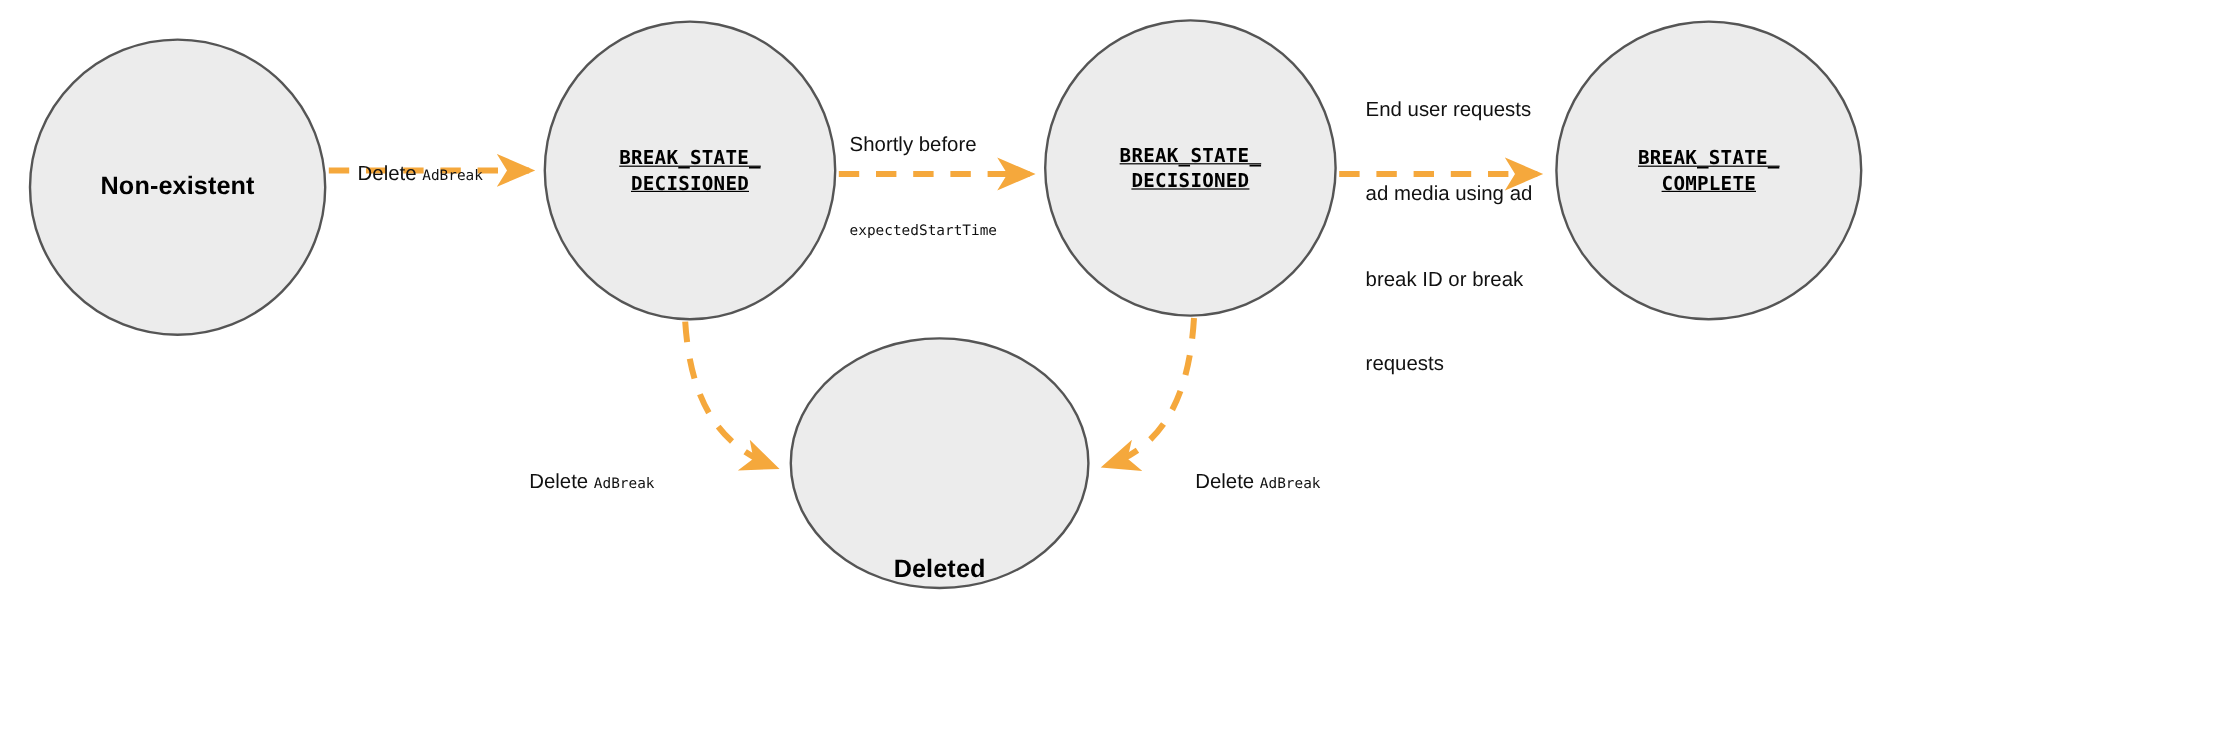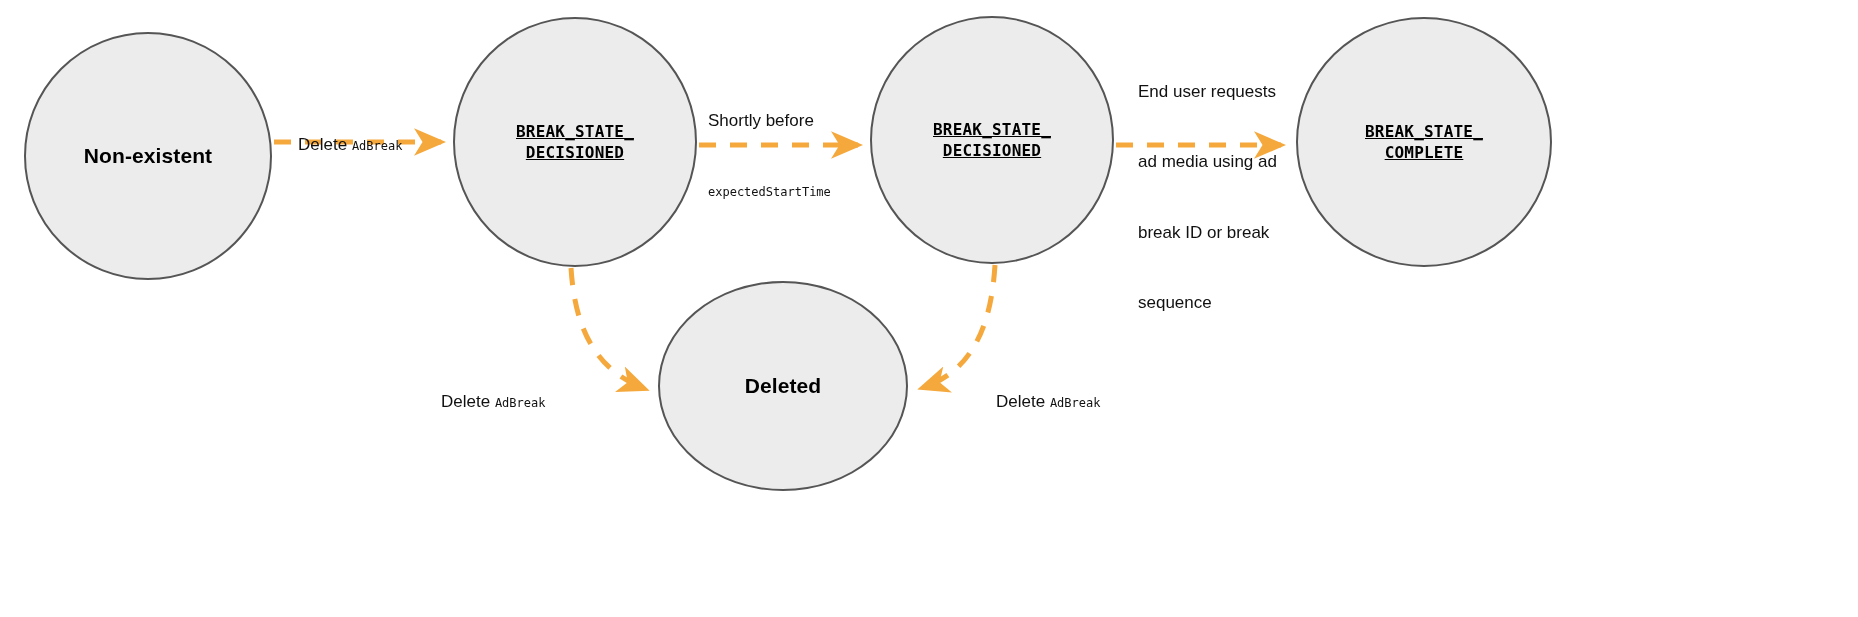--- a/index.html
+++ b/index.html
@@ -109,38 +109,38 @@
     </div>
   </div>
 
   <div class="node" style="left:1296px; top:17px; width:256px; height:250px;">
     <div>
       <div class="node-label mono">BREAK_STATE_</div>
       <div class="node-label mono">COMPLETE</div>
     </div>
   </div>
 
-  <div class="node" style="left:658px; top:281px; width:250px; height:210px;">
+  <div class="node" style="left:658px; top:281px; width:250px; height:210px;align-items:flex-end;">
     <div class="node-label sans">Deleted</div>
   </div>
 
   <div class="edge-label" style="left:298px; top:86px;">
     <span class="lbl-line"><span class="sans">Delete </span><span class="mono">AdBreak</span></span>
   </div>
 
   <div class="edge-label" style="left:708px; top:62px;">
     <span class="lbl-line"><span class="sans">Shortly before</span></span>
     <span class="lbl-line"><span class="mono">expectedStartTime</span></span>
   </div>
 
   <div class="edge-label" style="left:1138px; top:33px;">
     <span class="lbl-line"><span class="sans">End user requests</span></span>
     <span class="lbl-line"><span class="sans">ad media using ad</span></span>
     <span class="lbl-line"><span class="sans">break ID or break</span></span>
-    <span class="lbl-line"><span class="sans">sequence</span></span>
+    <span class="lbl-line"><span class="sans">requests</span></span>
   </div>
 
   <div class="edge-label" style="left:441px; top:343px;">
     <span class="lbl-line"><span class="sans">Delete </span><span class="mono">AdBreak</span></span>
   </div>
 
   <div class="edge-label" style="left:996px; top:343px;">
     <span class="lbl-line"><span class="sans">Delete </span><span class="mono">AdBreak</span></span>
   </div>
 

